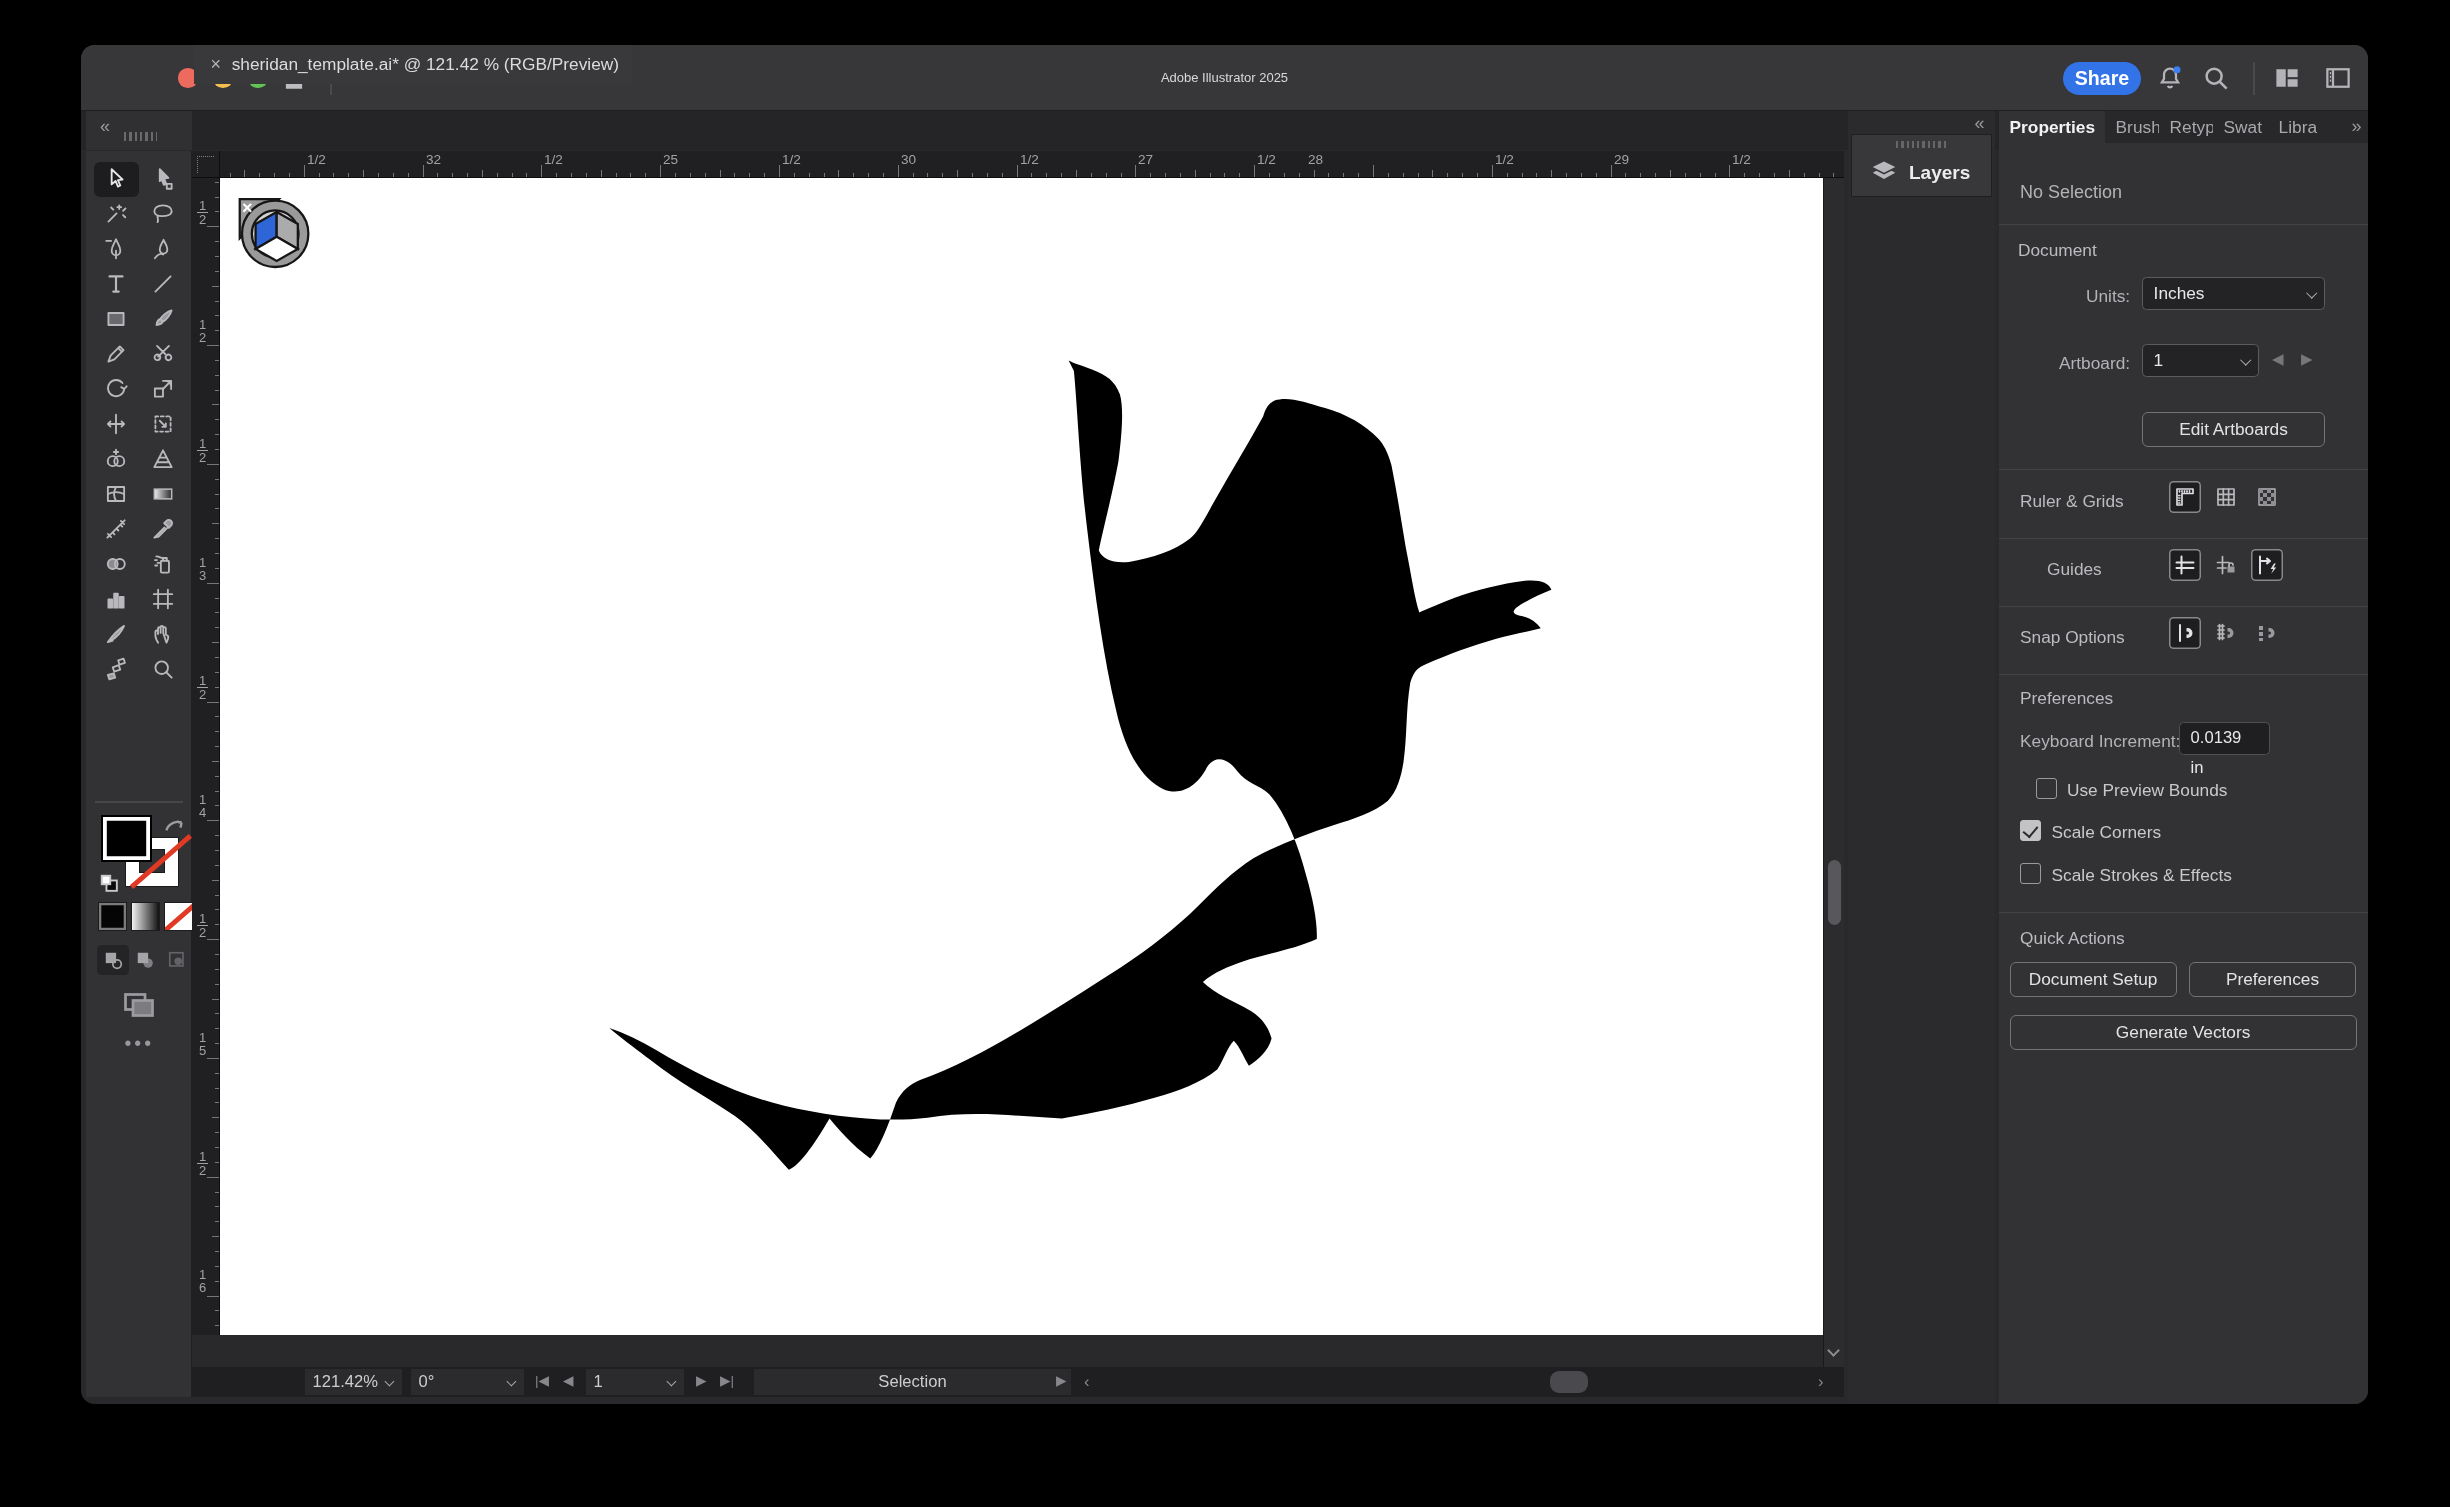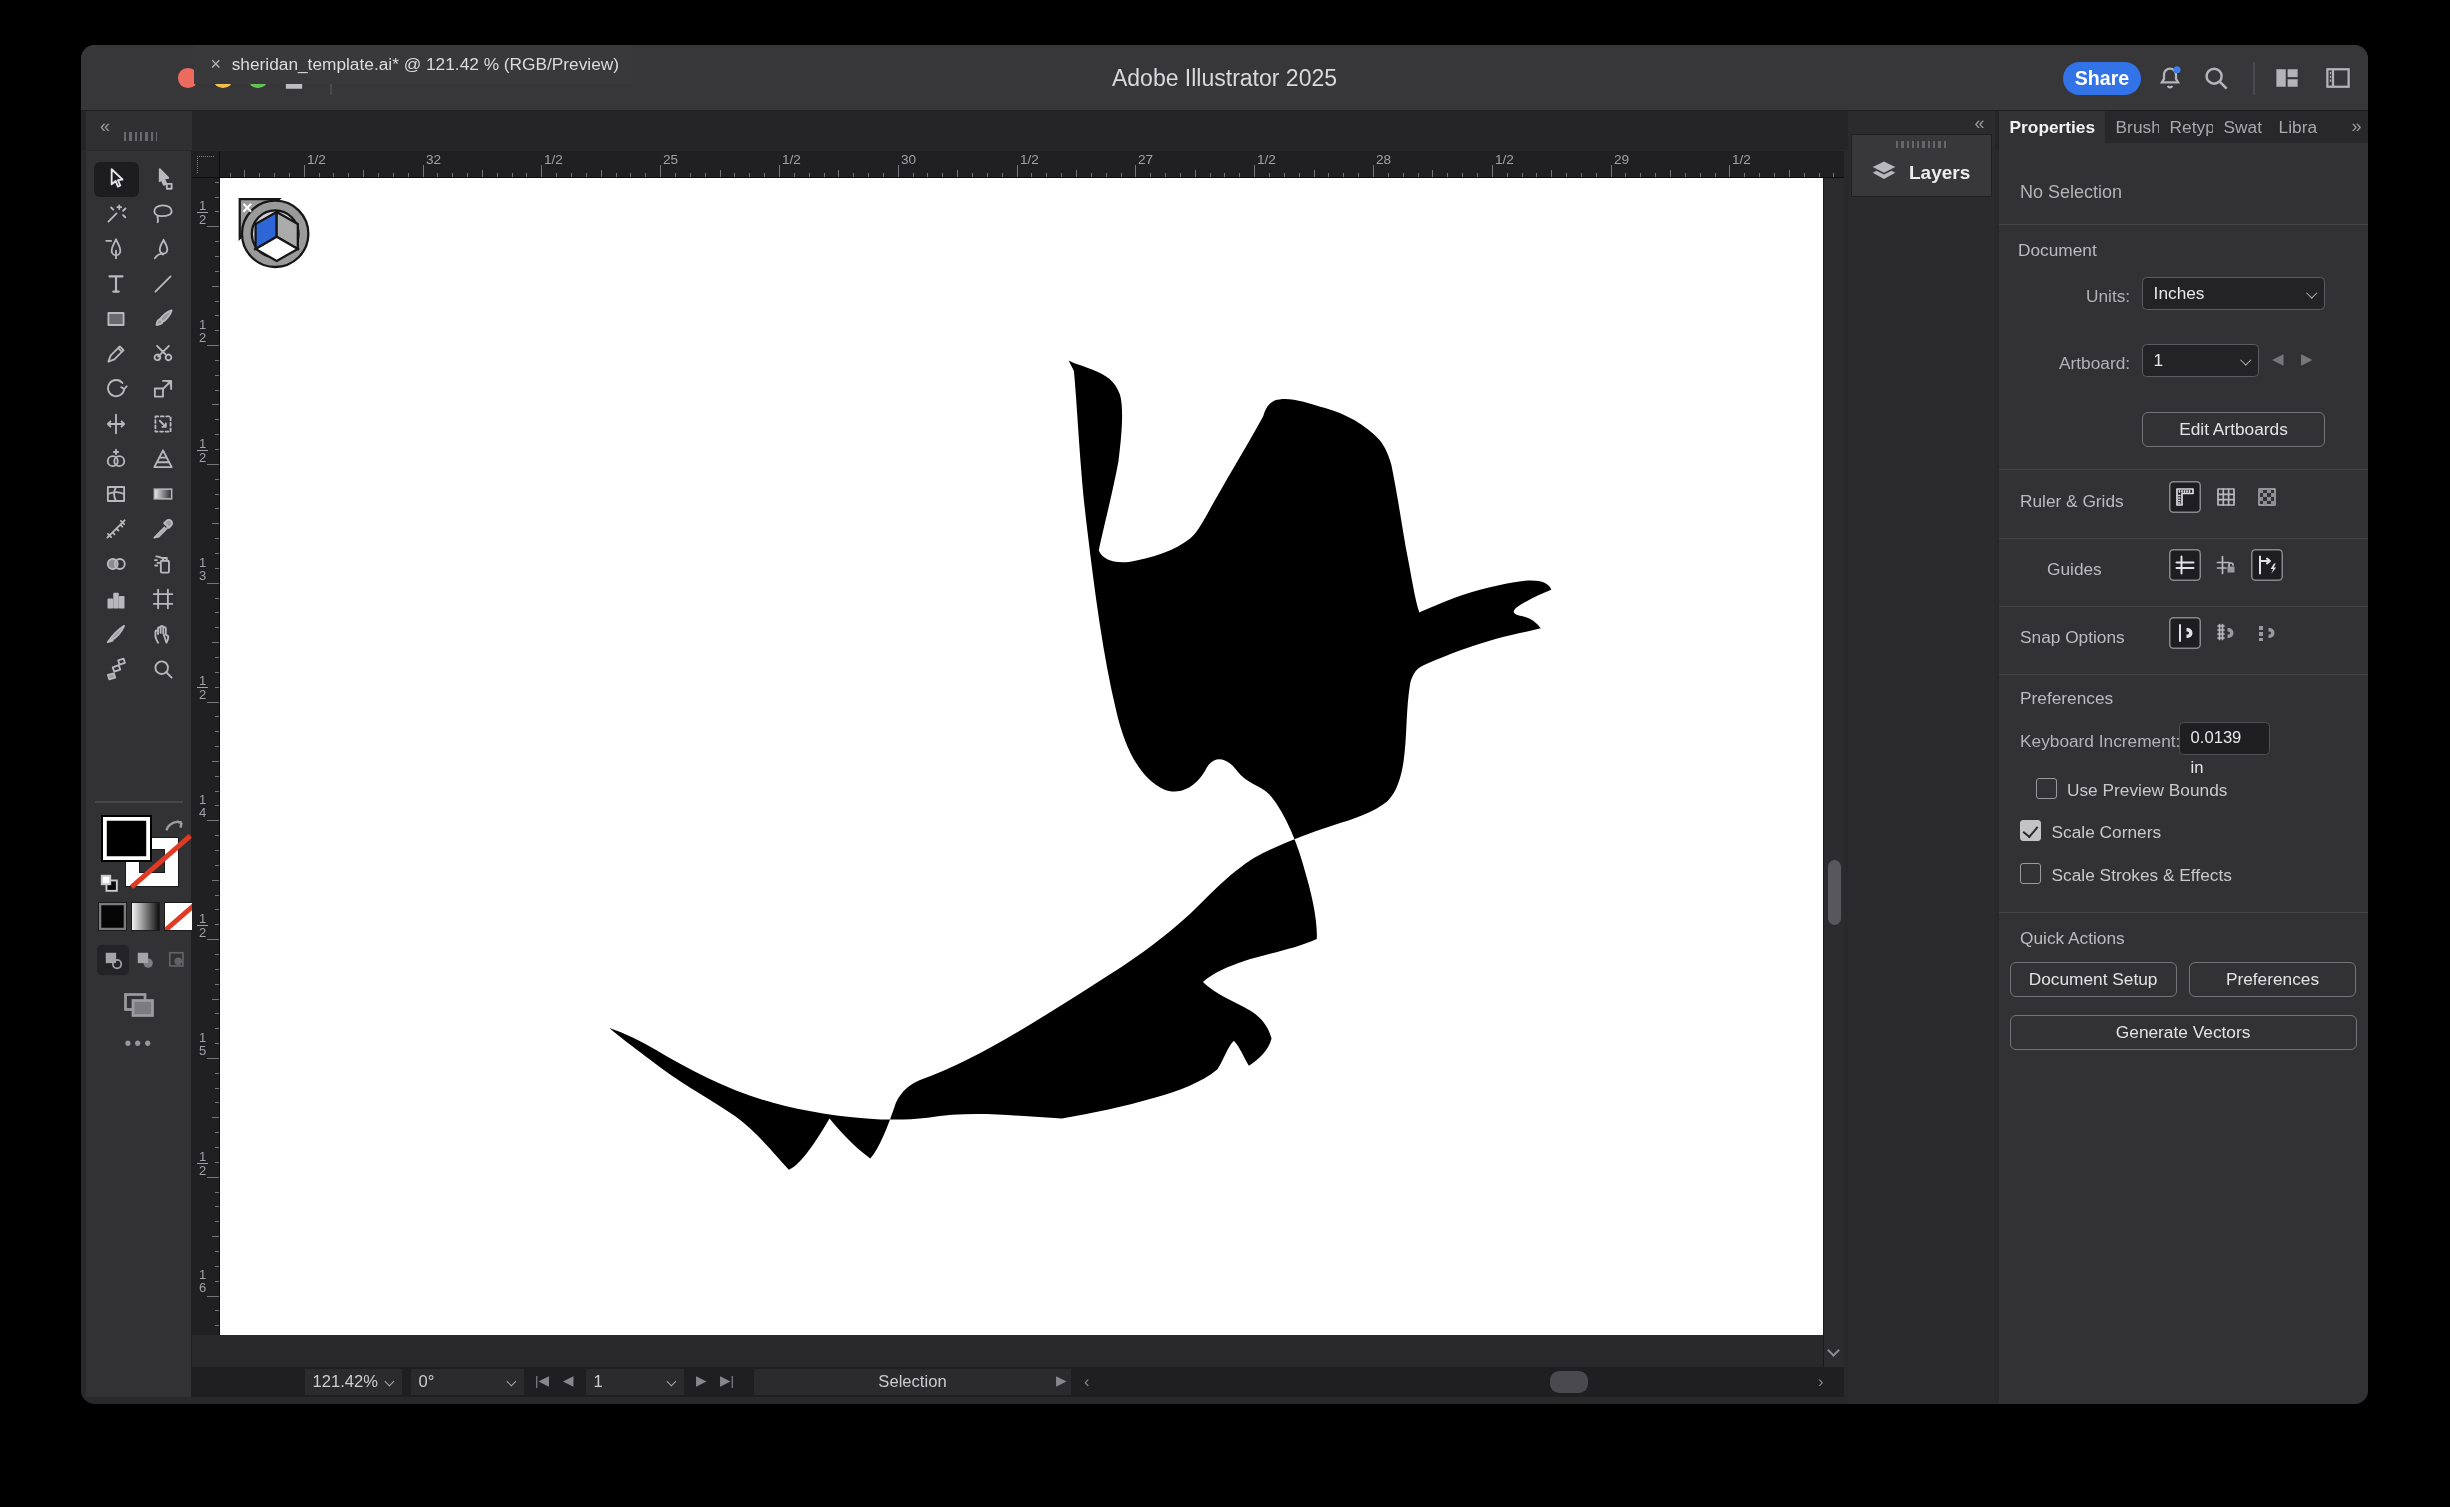--- a/index.html
+++ b/index.html
@@ -4,21 +4,21 @@
 <style>
   html,body{margin:0;padding:0;background:#000;}
   *{box-sizing:border-box;font-family:"Liberation Sans","DejaVu Sans",sans-serif;}
   #screen{position:relative;width:2450px;height:1507px;background:#000;overflow:hidden;}
   #window{position:absolute;left:81px;top:45px;width:2287px;height:1359px;background:#29292c;border-radius:13.6px;overflow:hidden;}
   .abs{position:absolute;}
 
   
   #titlebar{position:absolute;left:0;top:0;width:100%;height:66px;background:#37373a;border-bottom:0.8px solid #1f1f22;}
   .traffic{position:absolute;top:23.4px;width:19.6px;height:19.6px;border-radius:50%;}
-  #win-title{position:absolute;left:0;right:0;top:0;height:66px;line-height:66px;text-align:center;color:#d9d9dc;font-size:23px;}
+  #win-title{position:absolute;left:0;right:0;top:0;height:66px;line-height:66px;text-align:center;color:#d9d9dc;font-size:13px;}
   .tb-sep{position:absolute;top:16.6px;width:1.5px;height:33px;background:#4a4a4e;}
   #share-btn{position:absolute;left:1982px;top:16.6px;width:78px;height:33px;background:#3273e8;border-radius:16.6px;color:#fff;font-size:19.6px;font-weight:bold;text-align:center;line-height:33px;}
   .tb-icon{position:absolute;top:18px;width:30px;height:30px;}
   .tb-icon svg{width:30px;height:30px;}
 
   
   #tabrow{position:absolute;left:0;top:66px;width:100%;height:39px;background:#252528;}
   #toolbar-head{position:absolute;left:5.3px;top:66px;width:106px;height:39px;background:#303033;}
   #toolbar-collapse{position:absolute;left:13.6px;top:4.5px;color:#9a9a9e;font-size:18px;}
   #toolbar-grip{position:absolute;left:38px;top:21px;width:33px;height:9px;background:repeating-linear-gradient(90deg,#6a6a6e 0 2.3px,transparent 2.3px 5.3px);}
@@ -499,21 +499,21 @@
         <div class="htick" style="left: 1613px; height: 4.5px;"></div>
         <span class="hlabel" style="left: 87px;">1/2</span>
         <span class="hlabel" style="left: 206px;">32</span>
         <span class="hlabel" style="left: 324px;">1/2</span>
         <span class="hlabel" style="left: 443px;">25</span>
         <span class="hlabel" style="left: 562px;">1/2</span>
         <span class="hlabel" style="left: 681px;">30</span>
         <span class="hlabel" style="left: 800px;">1/2</span>
         <span class="hlabel" style="left: 918px;">27</span>
         <span class="hlabel" style="left: 1037px;">1/2</span>
-        <span class="hlabel" style="left: 1156px; text-align: right;">28</span>
+        <span class="hlabel" style="left: 1088px; text-align: right;">28</span>
         <span class="hlabel" style="left: 1275px;">1/2</span>
         <span class="hlabel" style="left: 1394px;">29</span>
         <span class="hlabel" style="left: 1512px;">1/2</span>
       </div>
   <div id="v-ruler">
         <div class="vtick" style="top: 3.7px; width: 4.5px;"></div>
         <div class="vtick" style="top: 18.6px; width: 4.5px;"></div>
         <div class="vtick" style="top: 33px; width: 4.5px;"></div>
         <div class="vtick" style="top: 48px; width: 12px;"></div>
         <div class="vtick" style="top: 63px; width: 4.5px;"></div>

